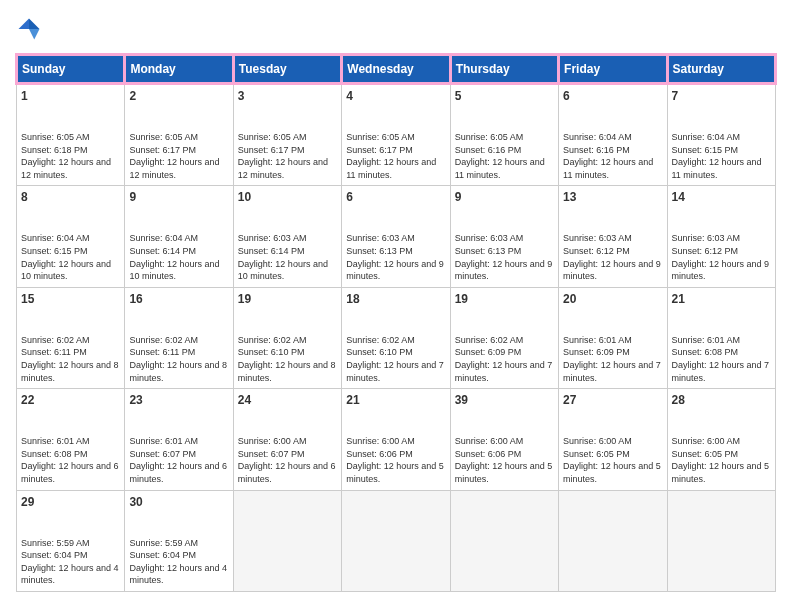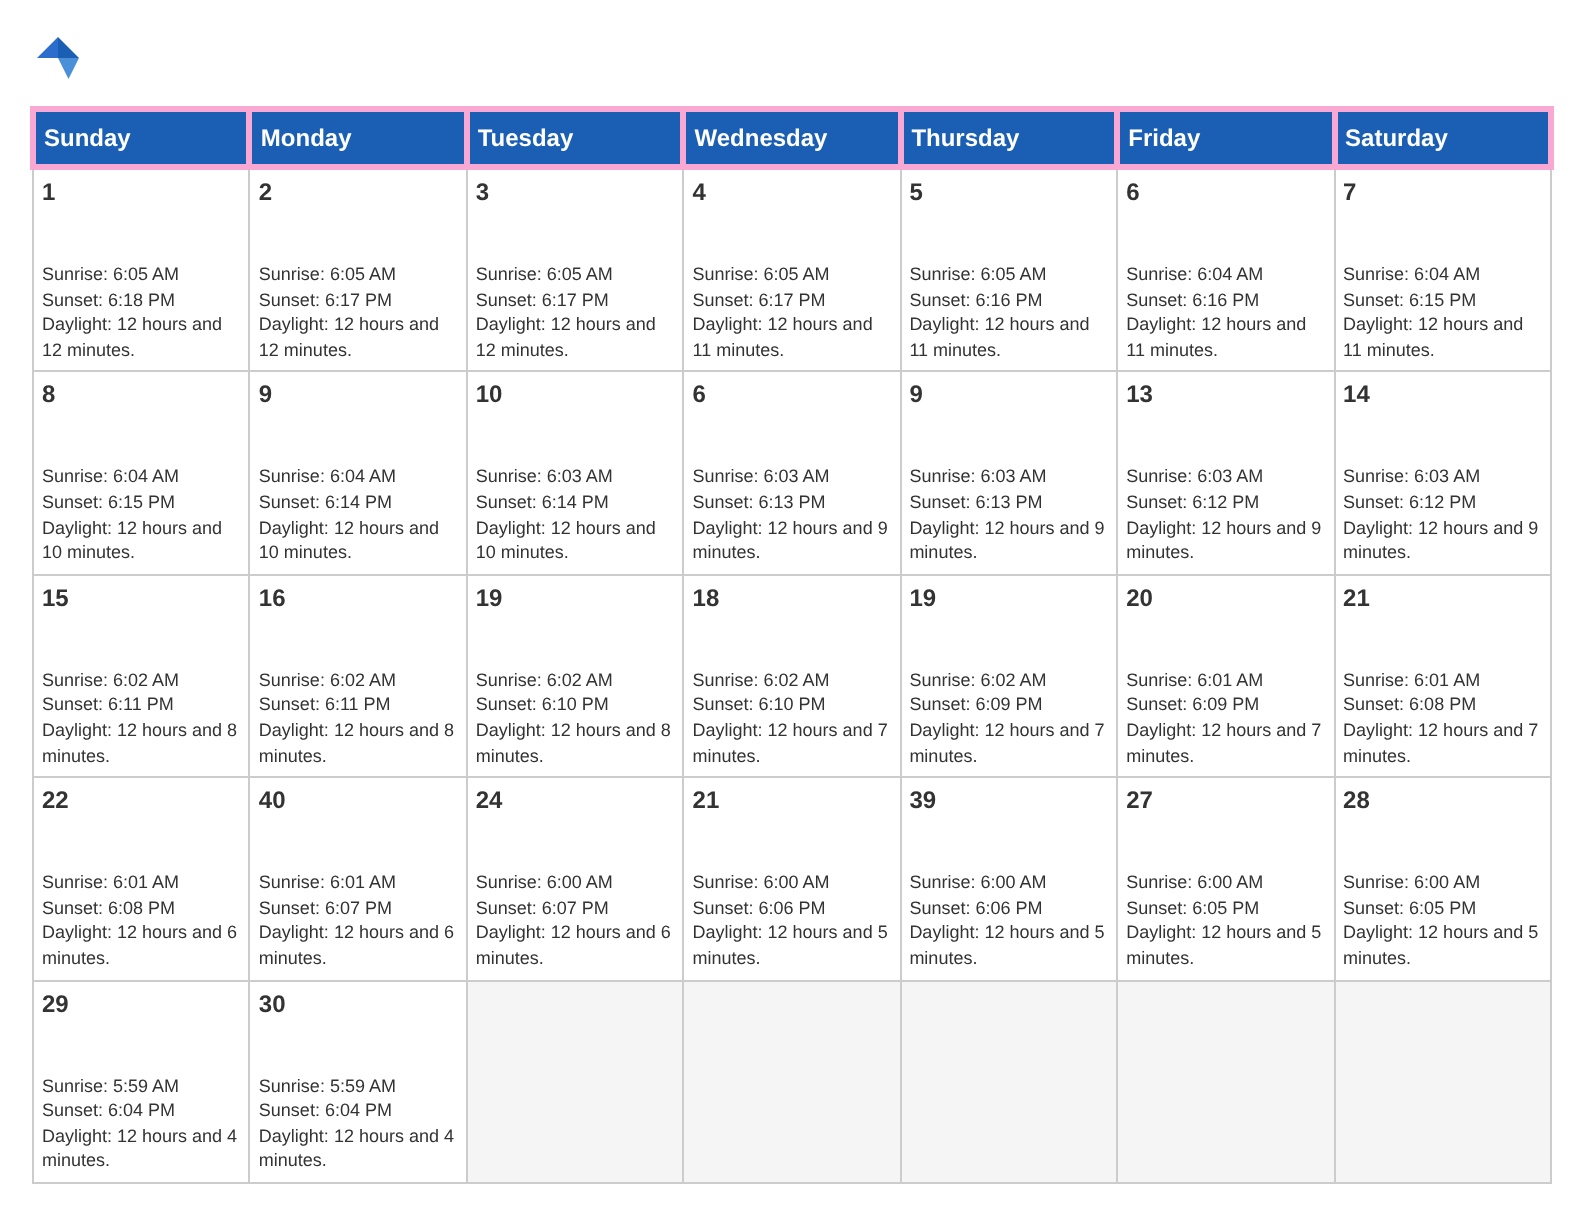--- a/index.html
+++ b/index.html
@@ -205,21 +205,21 @@
             <span class="day-number">21</span>
             <div class="day-info">Sunrise: 6:01 AM<br>Sunset: 6:08 PM<br>Daylight: 12 hours and 7 minutes.</div>
           </td>
         </tr>
         <tr>
           <td>
             <span class="day-number">22</span>
             <div class="day-info">Sunrise: 6:01 AM<br>Sunset: 6:08 PM<br>Daylight: 12 hours and 6 minutes.</div>
           </td>
           <td>
-            <span class="day-number">40</span>
+            <span class="day-number">23</span>
             <div class="day-info">Sunrise: 6:01 AM<br>Sunset: 6:07 PM<br>Daylight: 12 hours and 6 minutes.</div>
           </td>
           <td>
             <span class="day-number">24</span>
             <div class="day-info">Sunrise: 6:00 AM<br>Sunset: 6:07 PM<br>Daylight: 12 hours and 6 minutes.</div>
           </td>
           <td>
             <span class="day-number">21</span>
             <div class="day-info">Sunrise: 6:00 AM<br>Sunset: 6:06 PM<br>Daylight: 12 hours and 5 minutes.</div>
           </td>

